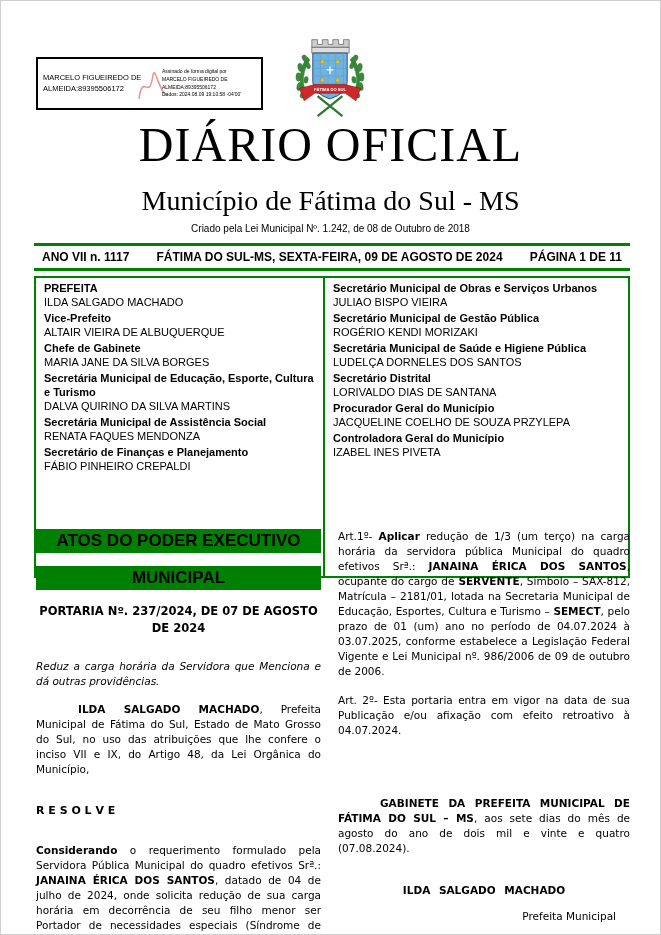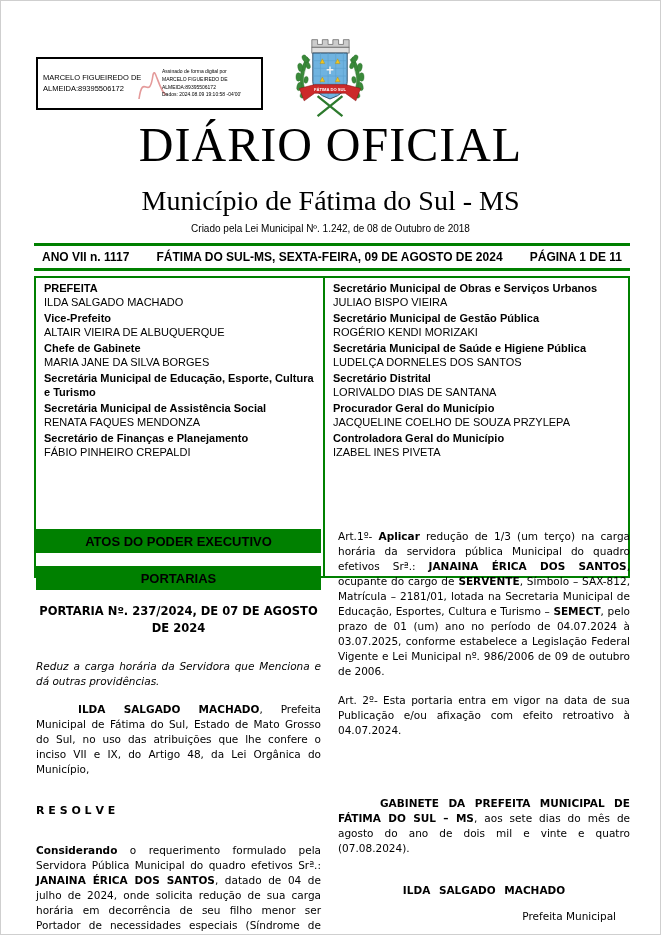--- a/index.html
+++ b/index.html
@@ -67,21 +67,21 @@
     font-family:"Liberation Sans", sans-serif; font-size:11px; line-height:1.27;
   }
 
   
   .col-left  { position:absolute; left:35px;  top:528px; width:285px; }
   .col-right { position:absolute; left:337px; top:528px; width:292px; }
 
   .banner {
     height:24px; background:#008000; color:#000;
     display:flex; align-items:center; justify-content:center;
-    font-family:"Liberation Sans", sans-serif; font-weight:bold; font-size:13px;
+    font-family:"Liberation Sans", sans-serif; font-weight:bold; font-size:17px;
     margin-bottom:13px;
   }
   .portaria-heading {
     font-weight:bold; font-size:11.5px; text-align:center;
     margin:7px 2px 0; line-height:1.5;
   }
   .para { font-size:10.5px; line-height:15px; text-align:justify; }
   .summary { font-style:italic; margin-top:21px; }
   .indent { text-indent:42px; }
   .preamble { margin-top:13px; }
@@ -179,20 +179,21 @@
         <div class="official">
           <div class="role">Vice-Prefeito</div>
           <div class="name">ALTAIR VIEIRA DE ALBUQUERQUE</div>
         </div>
         <div class="official">
           <div class="role">Chefe de Gabinete</div>
           <div class="name">MARIA JANE DA SILVA BORGES</div>
         </div>
         <div class="official">
           <div class="role">Secretária Municipal de Educação, Esporte, Cultura e Turismo</div>
+          <div class="name">DALVA QUIRINO DA SILVA MARTINS</div>
         </div>
         <div class="official">
           <div class="role">Secretária Municipal de Assistência Social</div>
           <div class="name">RENATA FAQUES MENDONZA</div>
         </div>
         <div class="official">
           <div class="role">Secretário de Finanças e Planejamento</div>
           <div class="name">FÁBIO PINHEIRO CREPALDI</div>
         </div>
       </div>
@@ -219,21 +220,21 @@
         </div>
         <div class="official">
           <div class="role">Controladora Geral do Município</div>
           <div class="name">IZABEL INES PIVETA</div>
         </div>
       </div>
   </div>
 
   <div class="col-left">
     <div class="banner">ATOS DO PODER EXECUTIVO</div>
-    <div class="banner">PORTARIAS</div>
+    <div class="banner">MUNICIPAL</div>
     <div class="portaria-heading">PORTARIA Nº. 237/2024, DE 07 DE AGOSTO DE 2024</div>
     <p class="para summary">Reduz a carga horária da Servidora que Menciona e dá outras providências.</p>
     <p class="para indent preamble"><span style="font-weight: bold;">ILDA SALGADO MACHADO</span><span>, Prefeita Municipal de Fátima do Sul, Estado de Mato Grosso do Sul, no uso das atribuições que lhe confere o inciso VII e IX, do Artigo 48, da Lei Orgânica do Município,</span></p>
     <p class="resolve">R E S O L V E</p>
     <p class="para considerando"><span style="font-weight: bold;">Considerando</span><span> o requerimento formulado pela Servidora Pública Municipal do quadro efetivos Srª.: </span><span style="font-weight: bold;">JANAINA ÉRICA DOS SANTOS</span><span>, datado de 04 de julho de 2024, onde solicita redução de sua carga horária em decorrência de seu filho menor ser Portador de necessidades especiais (Síndrome de Down)</span></p>
   </div>
 
   <div class="col-right">
     <p class="para"><span>Art.1º- </span><span style="font-weight: bold;">Aplicar</span><span> redução de 1/3 (um terço) na carga horária da servidora pública Municipal do quadro efetivos Srª.: </span><span style="font-weight: bold;">JANAINA ÉRICA DOS SANTOS</span><span>, ocupante do cargo de </span><span style="font-weight: bold;">SERVENTE</span><span>, Símbolo – SAX-812, Matrícula – 2181/01, lotada na Secretaria Municipal de Educação, Esportes, Cultura e Turismo – </span><span style="font-weight: bold;">SEMECT</span><span>, pelo prazo de 01 (um) ano no período de 04.07.2024 à 03.07.2025, conforme estabelece a Legislação Federal Vigente e Lei Municipal nº. 986/2006 de 09 de outubro de 2006.</span></p>
     <p class="para art2">Art. 2º- Esta portaria entra em vigor na data de sua Publicação e/ou afixação com efeito retroativo à 04.07.2024.</p>

